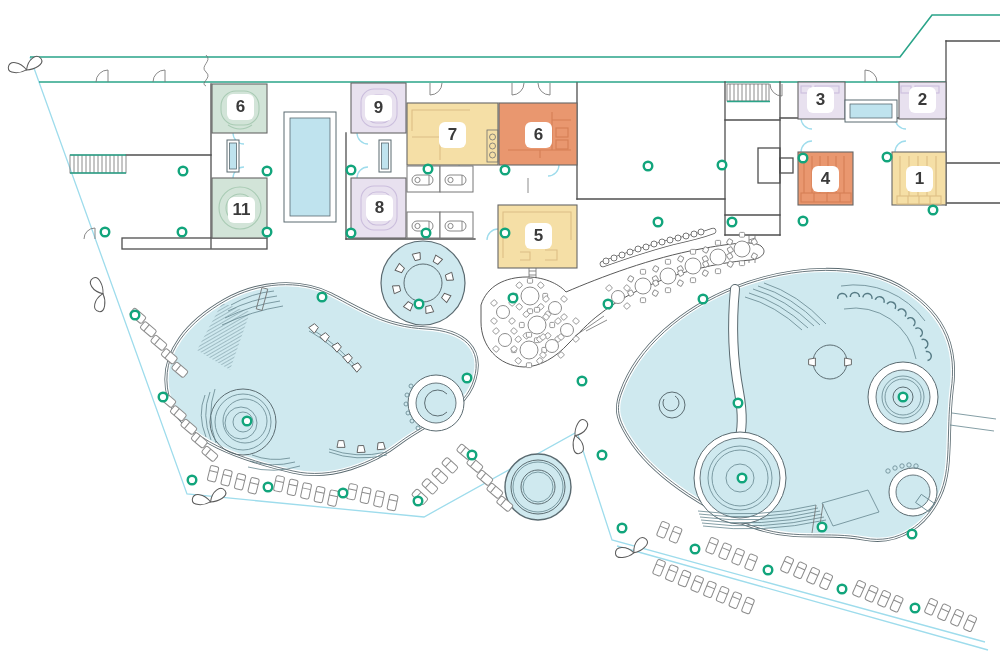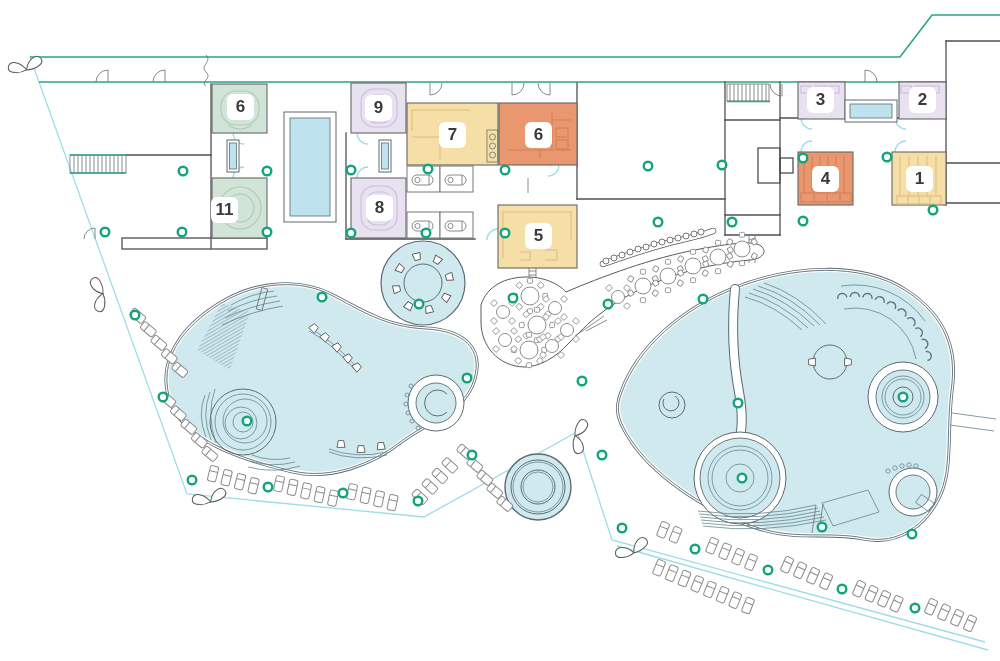--- a/index.html
+++ b/index.html
@@ -35,21 +35,21 @@
   .chanover{fill:none;stroke:#fff;stroke-width:8;stroke-linecap:round;}
   #lounger rect,#lounger line{stroke:#8c8c8c;fill:#fff;stroke-width:1;}
   #tree path{stroke:#5a5a5a;fill:#fff;stroke-width:1;}
   #hs path{stroke:#557a84;fill:none;stroke-width:1.5;}
   #seat path{stroke:#5a5a5a;fill:#fff;stroke-width:.9;}
   .badge{position:absolute;width:27px;height:26px;background:#fff;border-radius:6px;
          color:#3a3a3a;font-size:17px;font-weight:bold;text-align:center;line-height:26px;}
   .b1{left:906px;top:166px;} .b2{left:909px;top:87px;} .b3{left:807px;top:87px;}
   .b4{left:812px;top:166px;} .b5{left:525px;top:223px;} .b6{left:525px;top:122px;}
   .b7{left:439px;top:122px;} .b8{left:366px;top:195px;} .b9{left:365px;top:95px;}
-  .b10{left:227px;top:94px;} .b11{left:211px;top:197px;text-align:center;}
+  .b10{left:227px;top:94px;} .b11{left:228px;top:197px;text-align:center;}
 </style>
 </head>
 <body>
 
 <div class="stage">
 <svg width="1000" height="661" viewBox="0 0 1000 661">
   <defs>
     <pattern id="hatch" width="4" height="4" patternUnits="userSpaceOnUse" patternTransform="rotate(45)">
       <line x1="0" y1="0" x2="0" y2="4" stroke="#7aa0a8" stroke-width="1"></line>
     </pattern>

